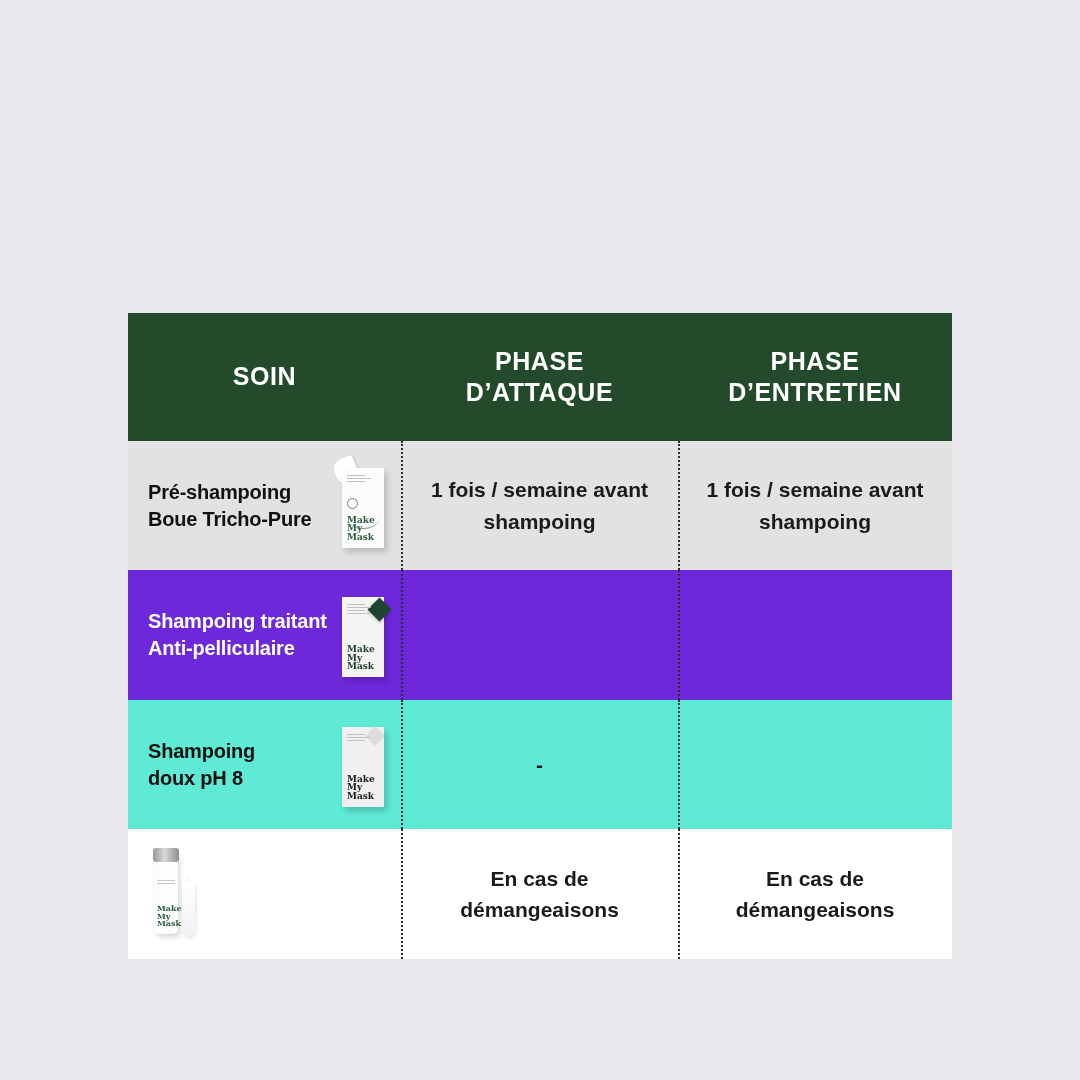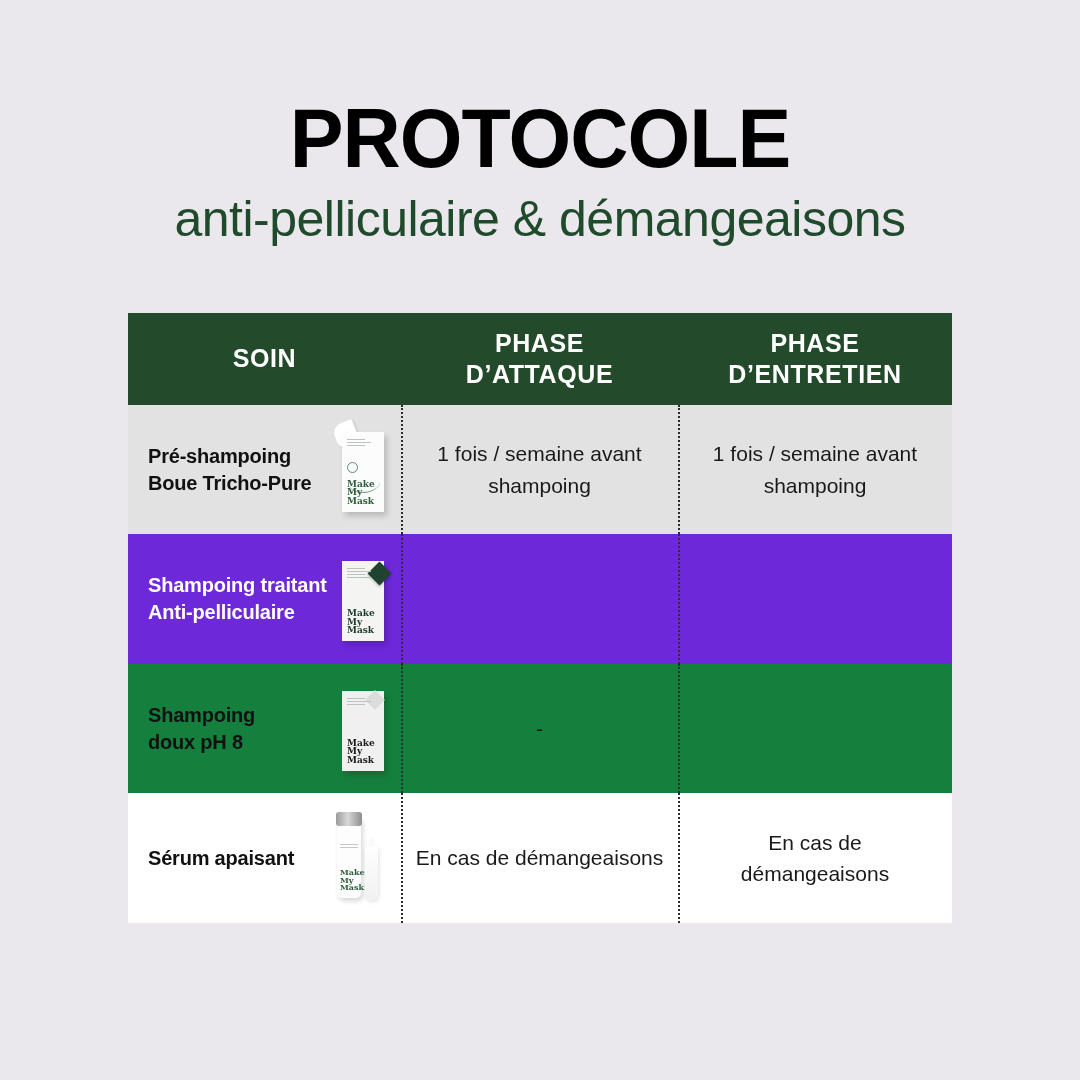--- a/index.html
+++ b/index.html
@@ -38,21 +38,21 @@
 
   
   .table{
     position:absolute;
     left:128px;top:313px;
     width:824px;height:646px;
     box-sizing:border-box;
   }
   .thead{
     display:flex;
-    height:92px;
+    height:128px;
     background:#234A2A;
   }
   .th{
     display:flex;align-items:center;justify-content:center;
     text-align:center;
     color:#FFFFFF;
     font-weight:bold;
     font-size:25px;
     letter-spacing:0.6px;
     line-height:1.25;
@@ -63,21 +63,21 @@
   .col-ent{width:274px;}
 
   .row{
     display:flex;
     position:relative;
     height:129px;
     box-sizing:border-box;
   }
   .row.r1{background:#E2E2E2;}
   .row.r2{background:#6d28d9;height:130px;}
-  .row.r3{background:#15803d;}
+  .row.r3{background:#5eead4;}
   .row.r4{background:#FFFFFF;height:130px;}
 
   
   .row::before,.row::after{
     content:"";
     position:absolute;top:0;bottom:0;width:0;
     border-left:2px dotted #2B2B2B;
   }
   .row::before{left:273px;}
   .row::after{left:550px;}
@@ -101,20 +101,21 @@
   .row.r2 .soin-label{color:#FFFFFF;}
 
   .cell-val{
     display:flex;align-items:center;justify-content:center;
     text-align:center;
     font-size:21px;
     line-height:1.5;
     color:#1A1A1A;
     box-sizing:border-box;
     padding:0 14px;
+    font-weight:bold;
   }
   .cell-val.col-att{width:277px;}
   .cell-val.col-ent{width:274px;}
   .row.r2 .cell-val{color:#FFFFFF;}
 
   
   .prod{
     width:64px;height:96px;
     position:relative;flex:0 0 auto;
     margin-right:6px;
@@ -215,24 +216,20 @@
   .p4 .pip-tip{
     position:absolute;left:38px;top:28px;
     width:5px;height:12px;background:#FAFAFA;border-radius:2px;
   }
 </style>
 </head>
 <body>
 
 <div class="page">
 
-  <div class="title-wrap">
-    <div class="title-main">PROTOCOLE</div>
-    <div class="title-sub">anti-pelliculaire &amp; démangeaisons</div>
-  </div>
 
   <div class="table">
 
     <div class="thead">
       <div class="th col-soin">SOIN</div>
       <div class="th col-att">
         <span>
           <span>PHASE</span><br>
           <span>D’ATTAQUE</span>
         </span>
@@ -306,23 +303,20 @@
               </div>
             <div class="brand">Make<br>My<br>Mask</div>
           </div>
         </div>
       </div>
       <div class="cell-val col-att">-</div>
     </div>
 
     <div class="row r4">
       <div class="cell-soin">
-        <div class="soin-label">
-          <span>Sérum apaisant</span>
-        </div>
         <div class="prod p4">
           <div class="vial">
             <div class="vlines">
                 <i></i>
                 <i></i>
               </div>
             <div class="vbrand">Make<br>My<br>Mask</div>
           </div>
           <div class="cap"></div>
           <div class="pip-tip"></div>

